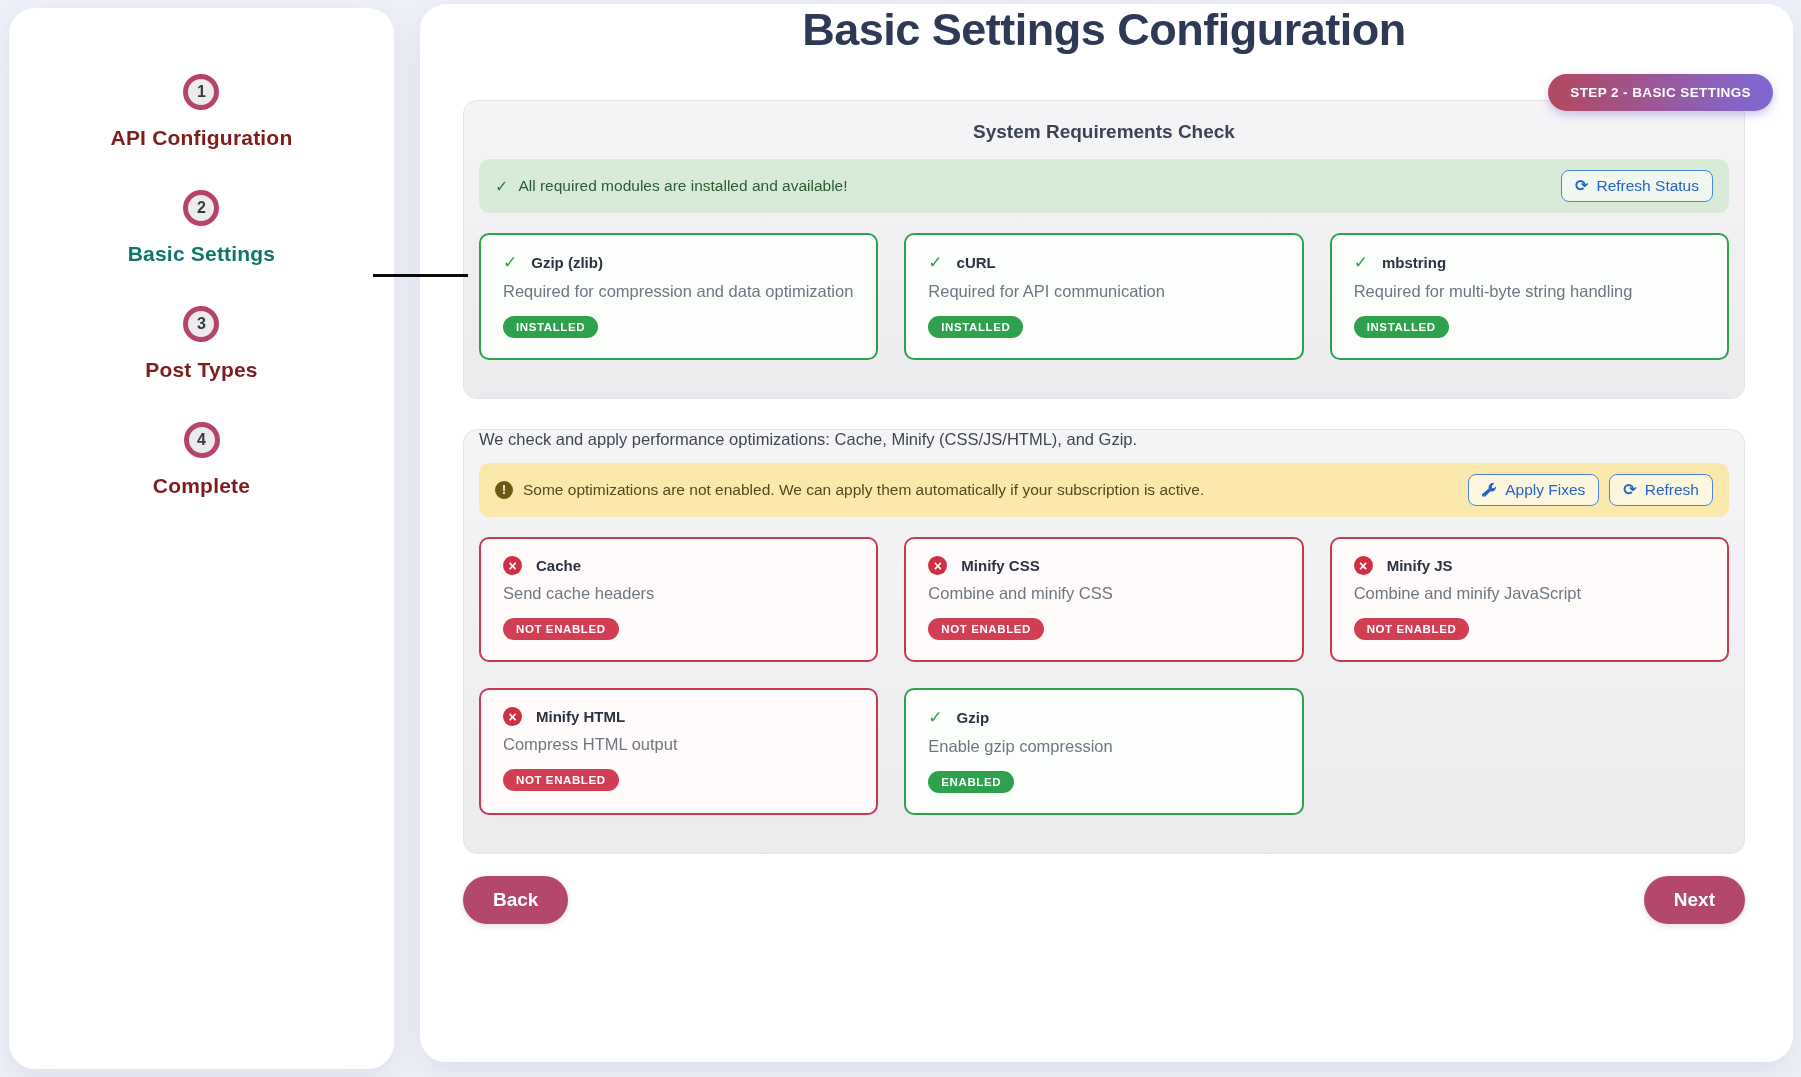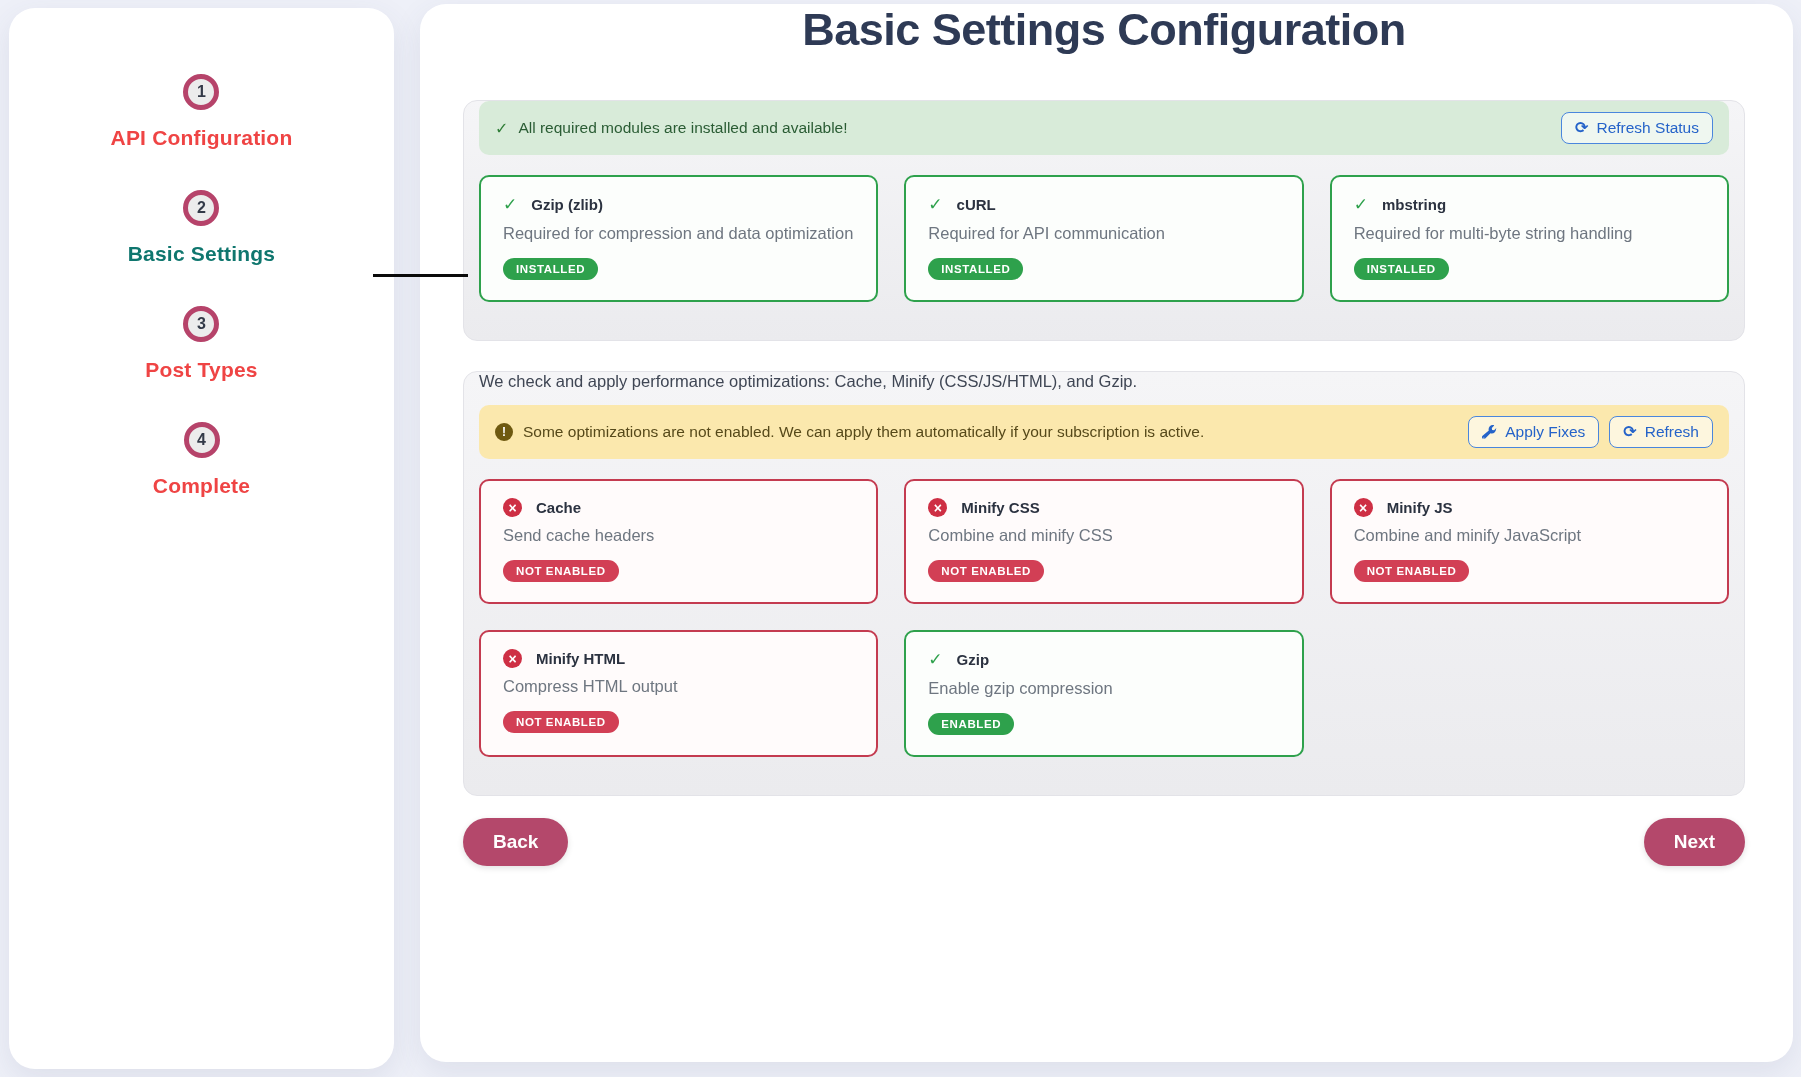--- a/index.html
+++ b/index.html
@@ -18,21 +18,21 @@
     box-shadow:0 10px 30px rgba(70,80,120,.10);
     display:flex; flex-direction:column; align-items:center;
     padding-top:66px;
   }
   .step-item { display:flex; flex-direction:column; align-items:center; margin-bottom:40px; cursor:pointer; }
   .step-circle {
     width:36px; height:36px; border:5px solid #b6436a; border-radius:50%;
     background:#ececec; display:flex; align-items:center; justify-content:center;
     font-size:16px; font-weight:700; color:#333a48; margin-bottom:16px;
   }
-  .step-label { font-size:21px; font-weight:700; color:#ef4444; letter-spacing:.2px; }
+  .step-label { font-size:21px; font-weight:700; color:#7f1d1d; letter-spacing:.2px; }
   .step-item.active .step-label { color:#0f766e; }
 
   .progress-wrap { margin-top:auto; width:232px; padding-bottom:56px; }
   .progress-label { font-size:15px; color:#3a3f4a; margin-bottom:9px; }
   .progress-track {
     height:9px; border-radius:5px;
     background:linear-gradient(180deg,#d6d6d6,#c4c4c4);
     overflow:hidden;
   }
   .progress-fill {
@@ -163,24 +163,26 @@
         <span>4</span>
       </div>
     <div class="step-label">Complete</div>
   </div>
 
 </aside>
 
 <div class="connector-line"></div>
 
 <main class="main-card">
+  <div class="step-badge">STEP 2 - BASIC SETTINGS</div>
 
   <h1 class="page-title">Basic Settings Configuration</h1>
 
   <section class="panel">
+    <div class="panel-heading">System Requirements Check</div>
 
     <div class="alert success">
       <span class="check-glyph">✓</span>
       <span class="alert-text">All required modules are installed and available!</span>
       <span class="alert-actions">
         <button class="btn-outline-blue">
           <span class="refresh-glyph">⟳</span>
           <span>Refresh Status</span>
         </button>
       </span>

